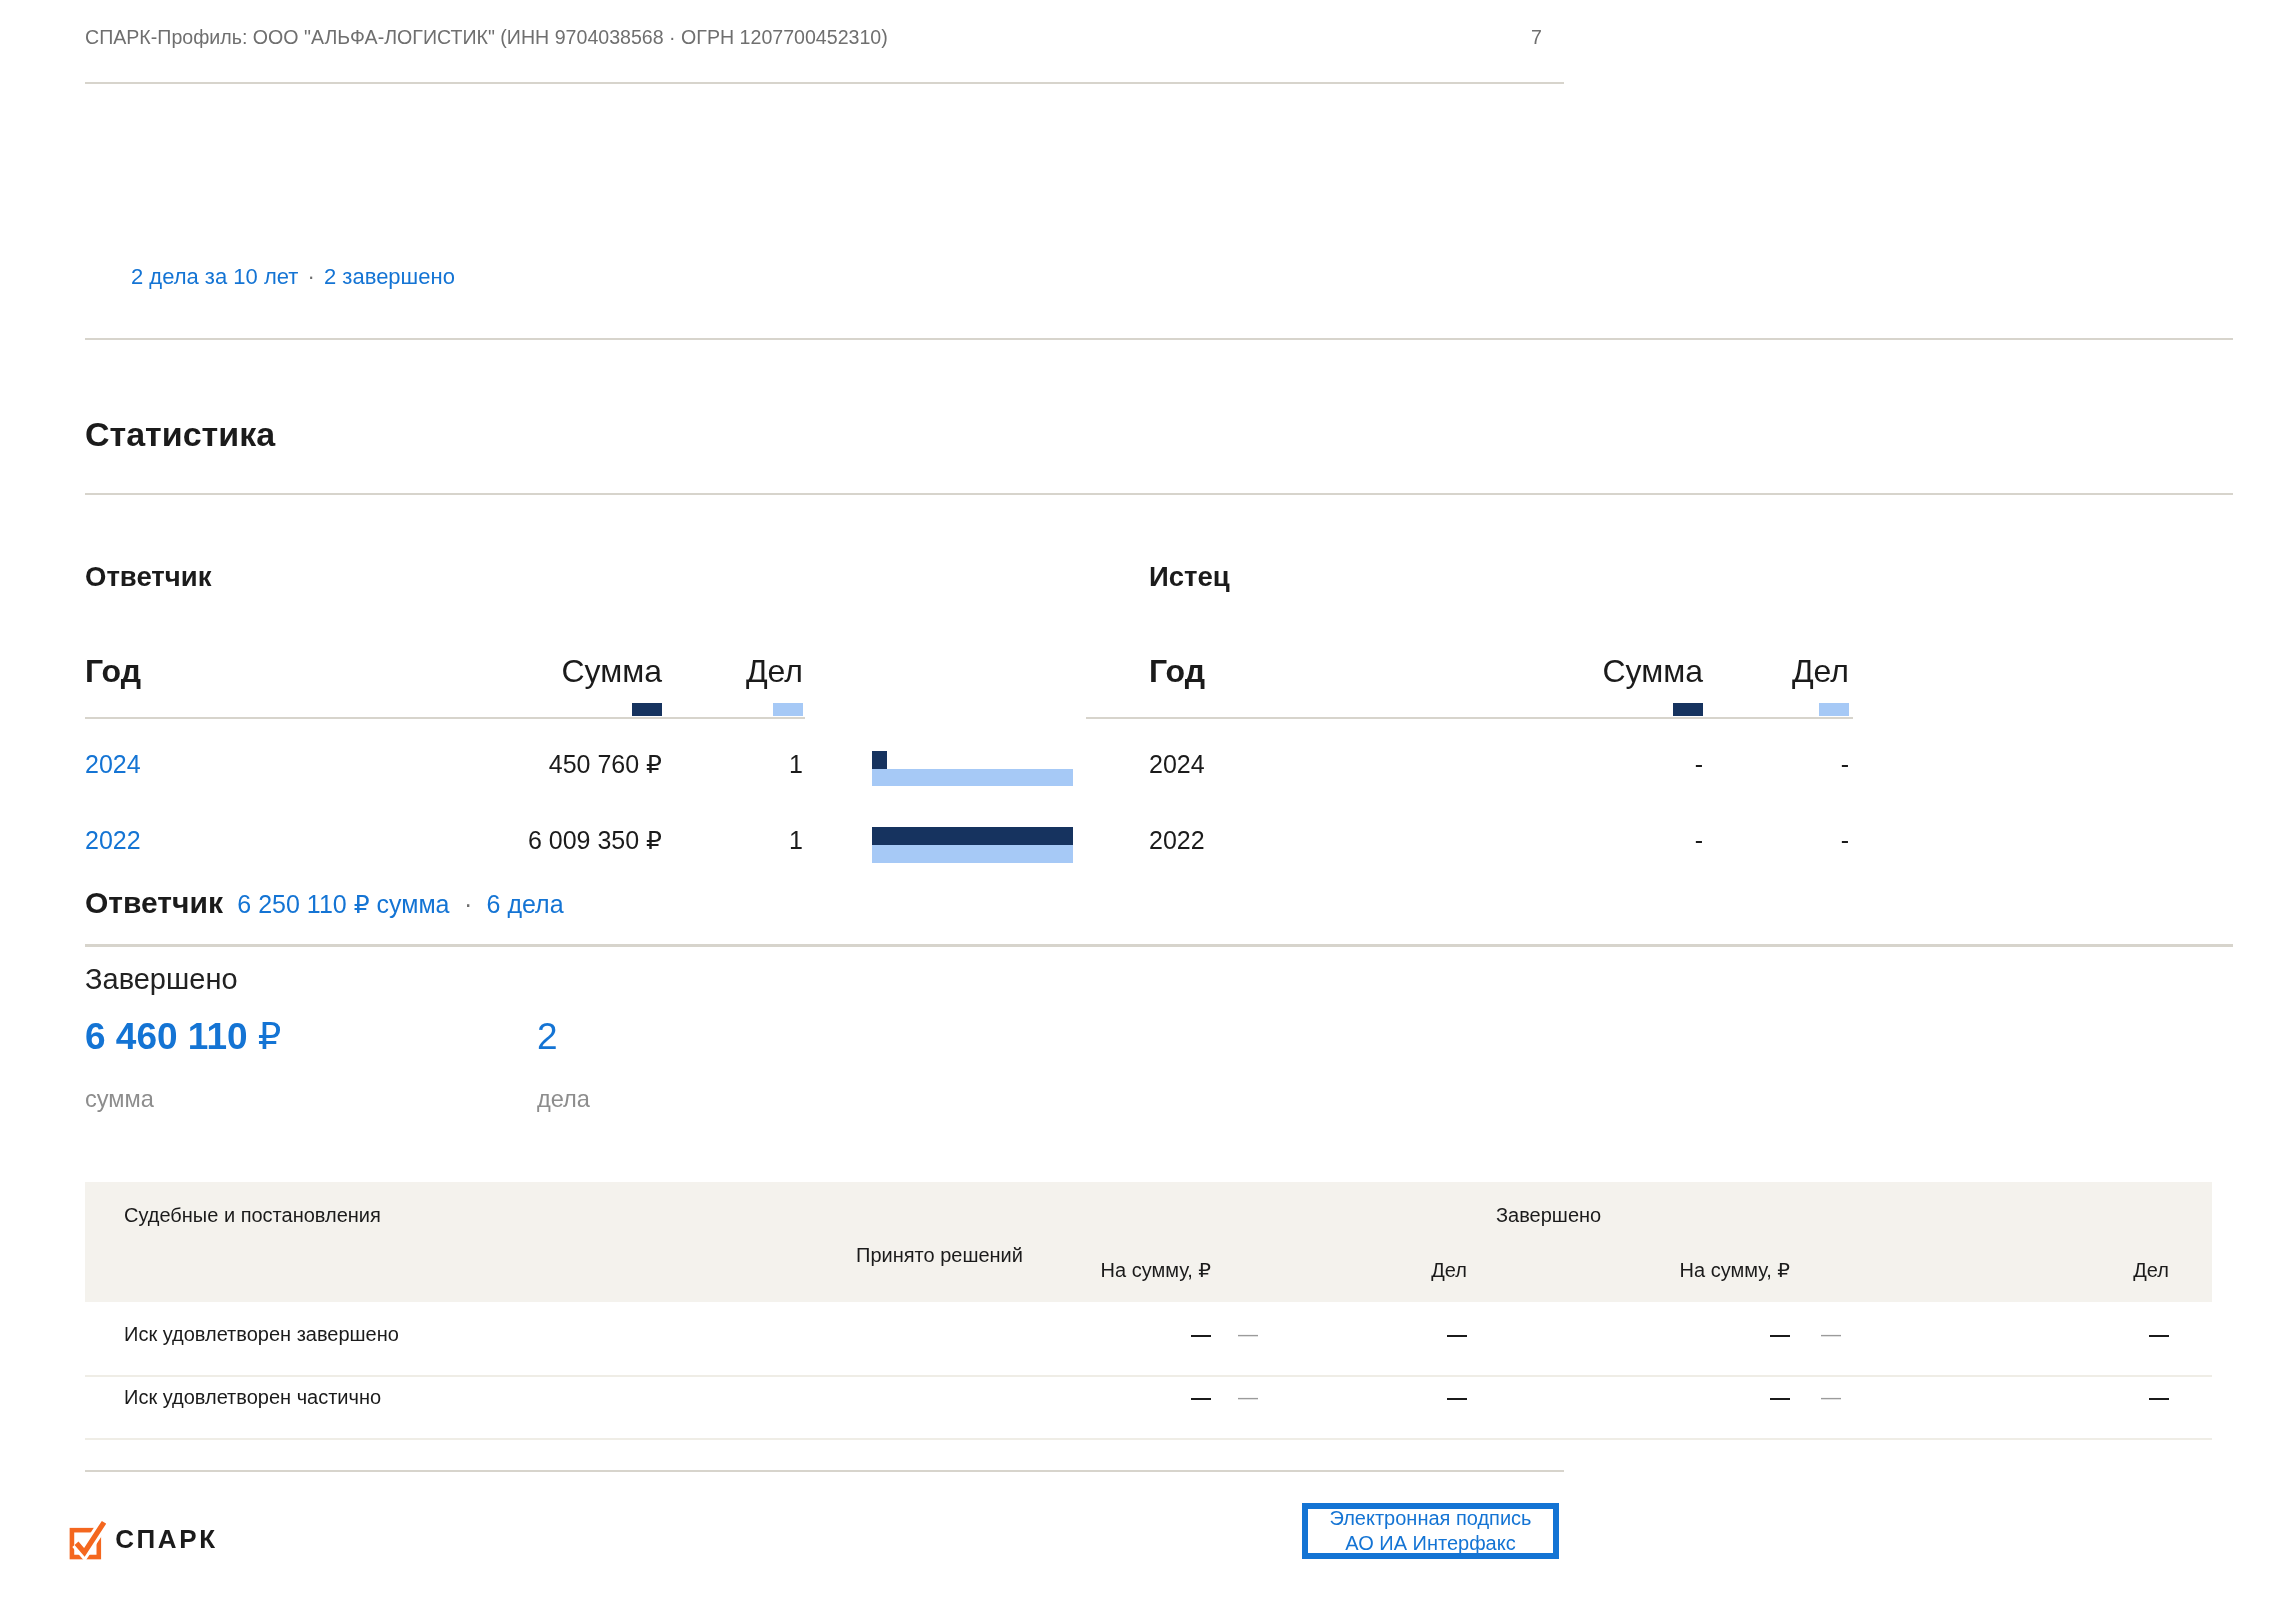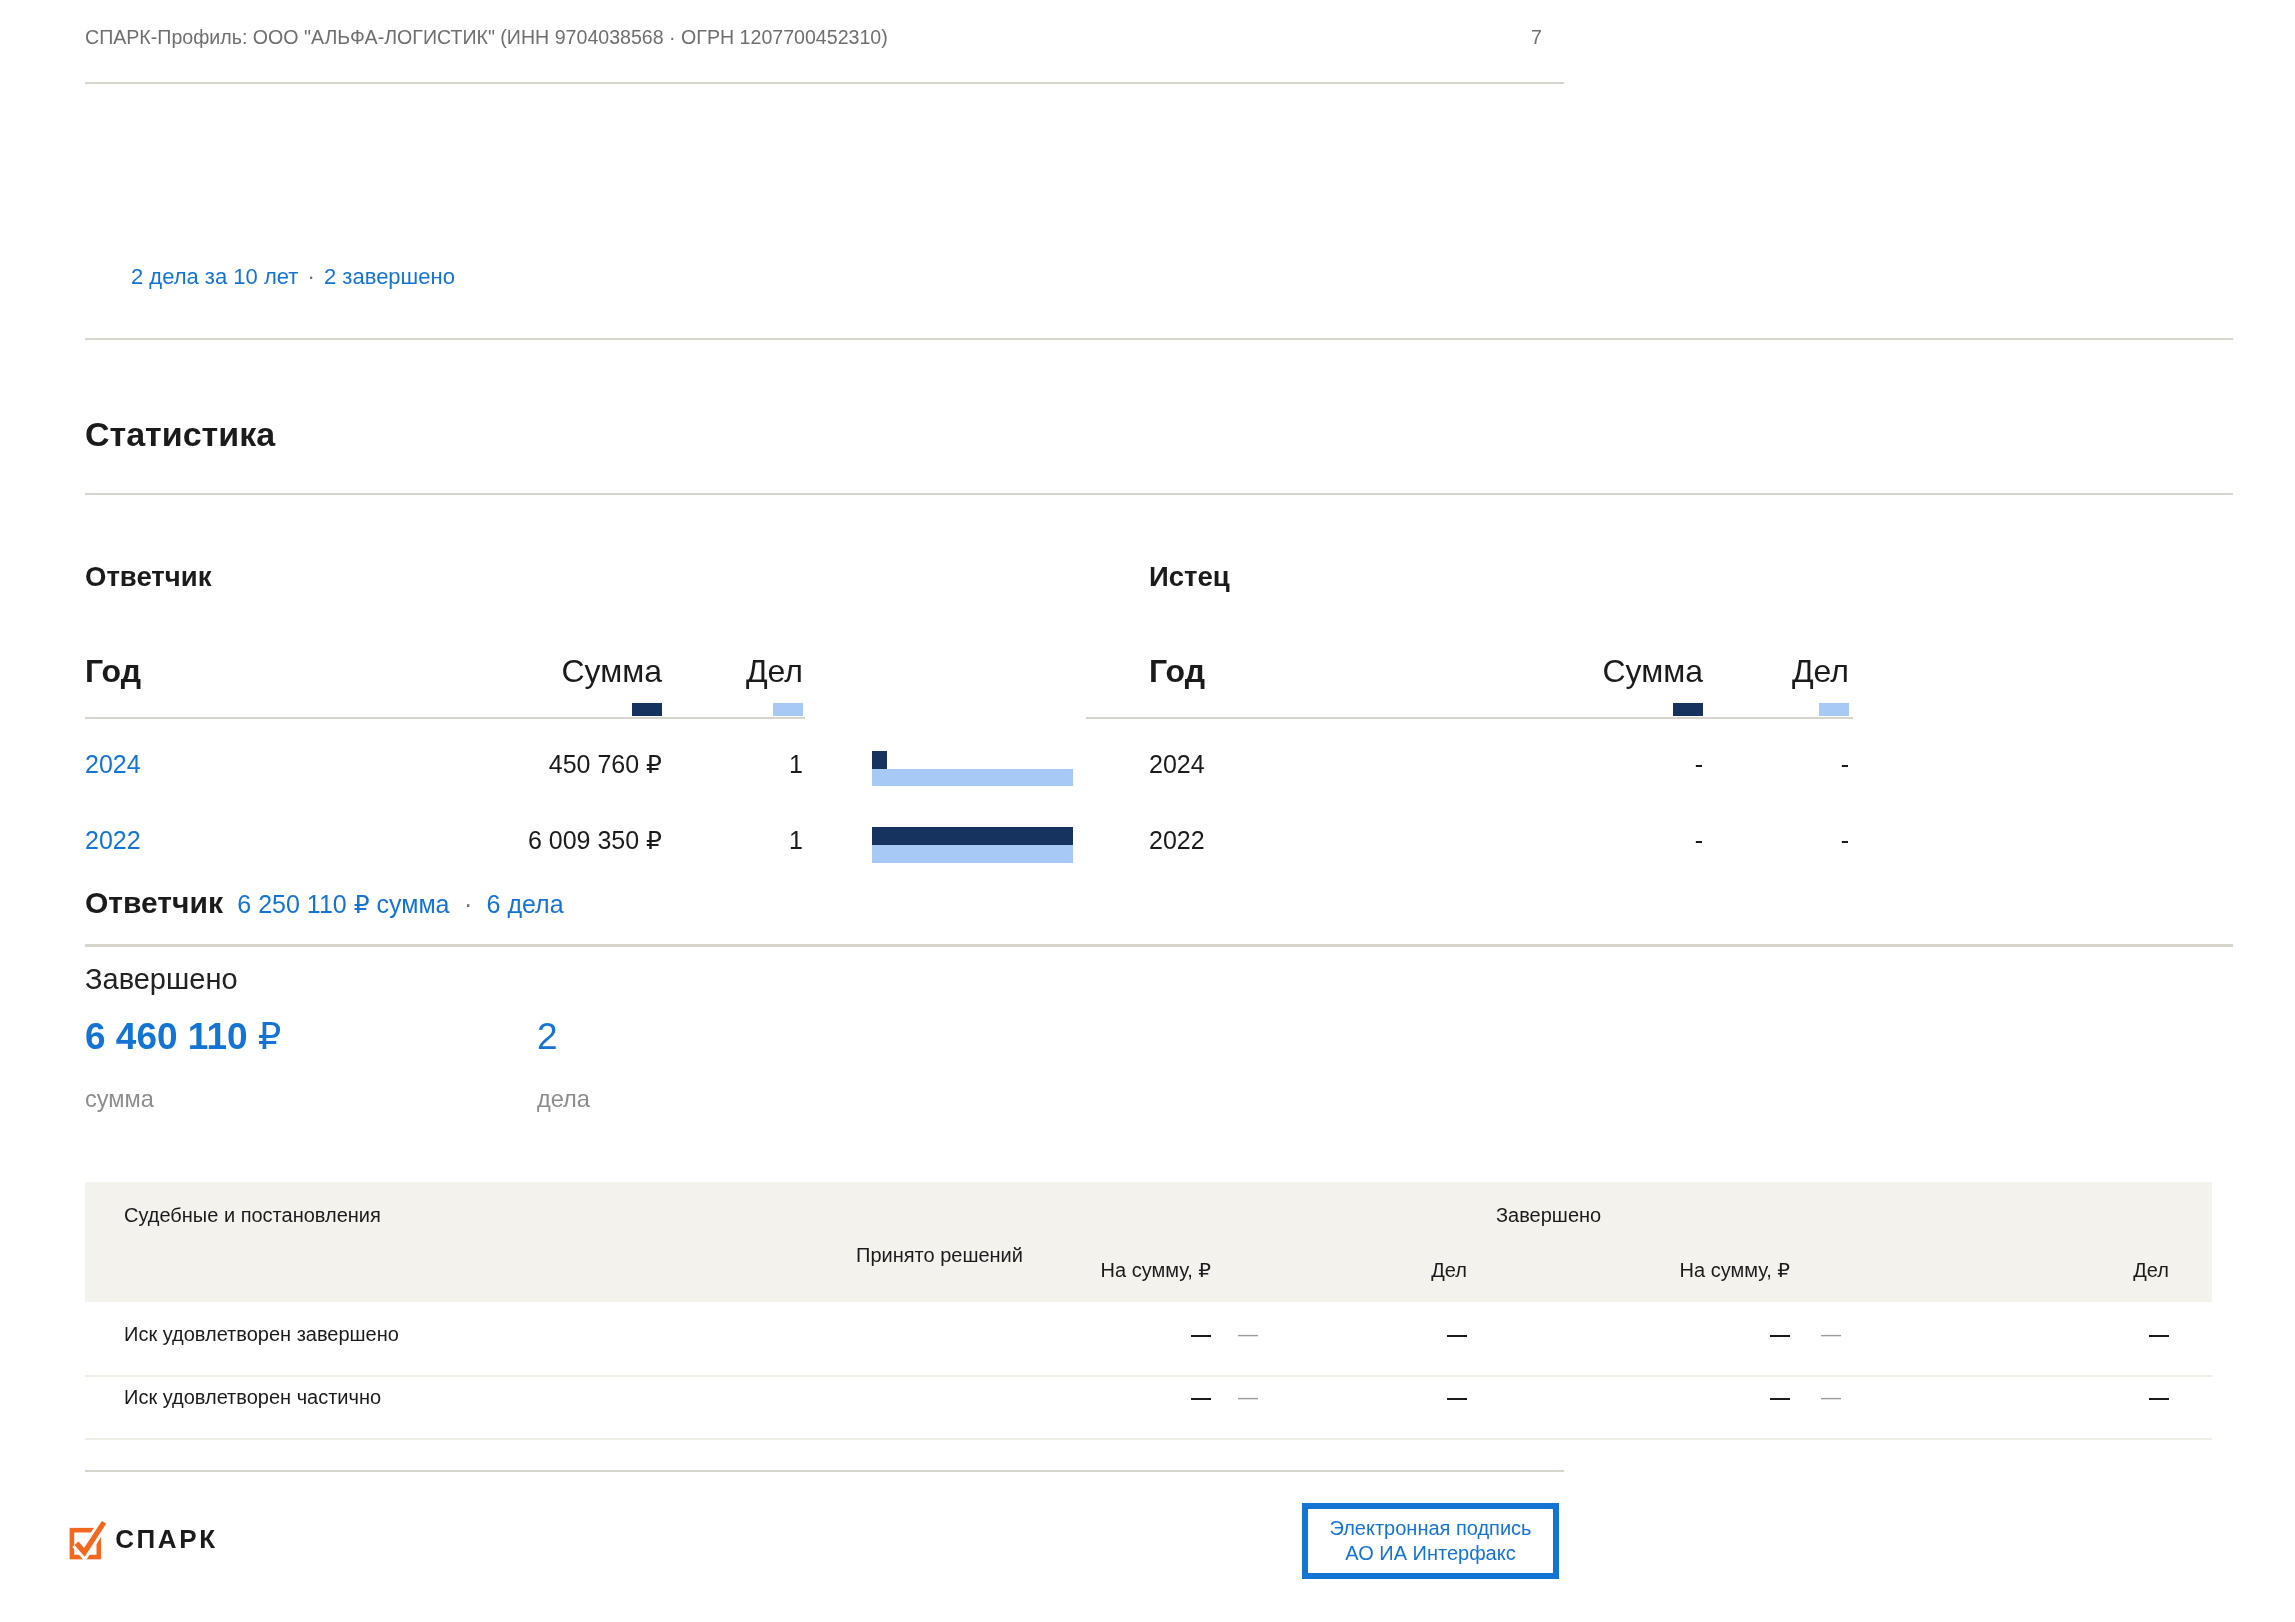--- a/index.html
+++ b/index.html
@@ -83,21 +83,21 @@
   #dec-r2-d1{right:1084px;top:1386px;} #dec-r2-d1b{right:1037px;top:1386px;}
   #dec-r2-d2{right:828px;top:1386px;}
   #dec-r2-d3{right:505px;top:1386px;} #dec-r2-d3b{right:454px;top:1386px;}
   #dec-r2-d4{right:126px;top:1386px;}
   #row-div1{left:85px;top:1375px;width:2127px;}
   #row-div2{left:85px;top:1438px;width:2127px;}
   
   #rule-footer{left:85px;top:1470px;width:1479px;}
   #logo{left:68px;top:1519px;display:flex;align-items:center;gap:9.2px;}
   #logo .brand{font-size:26px;font-weight:700;letter-spacing:2.6px;color:#1b1b1b;}
-  #sig-btn{position:absolute;left:1302px;top:1503px;width:257px;height:76px;box-sizing:border-box;
+  #sig-btn{position:absolute;left:1302px;top:1503px;width:257px;height:56px;box-sizing:border-box;
            border:6.5px solid var(--accent_blue,#1474d4);background:#fff;
            display:flex;flex-direction:column;align-items:center;justify-content:center;
            font-size:20px;color:var(--accent_blue,#1474d4);line-height:1.25;cursor:pointer;}
 </style>
 </head>
 <body>
 
 <div class="page">
 
   <div class="abs gray" id="hdr-text">СПАРК-Профиль: ООО "АЛЬФА-ЛОГИСТИК" (ИНН 9704038568 · ОГРН 1207700452310)</div>

